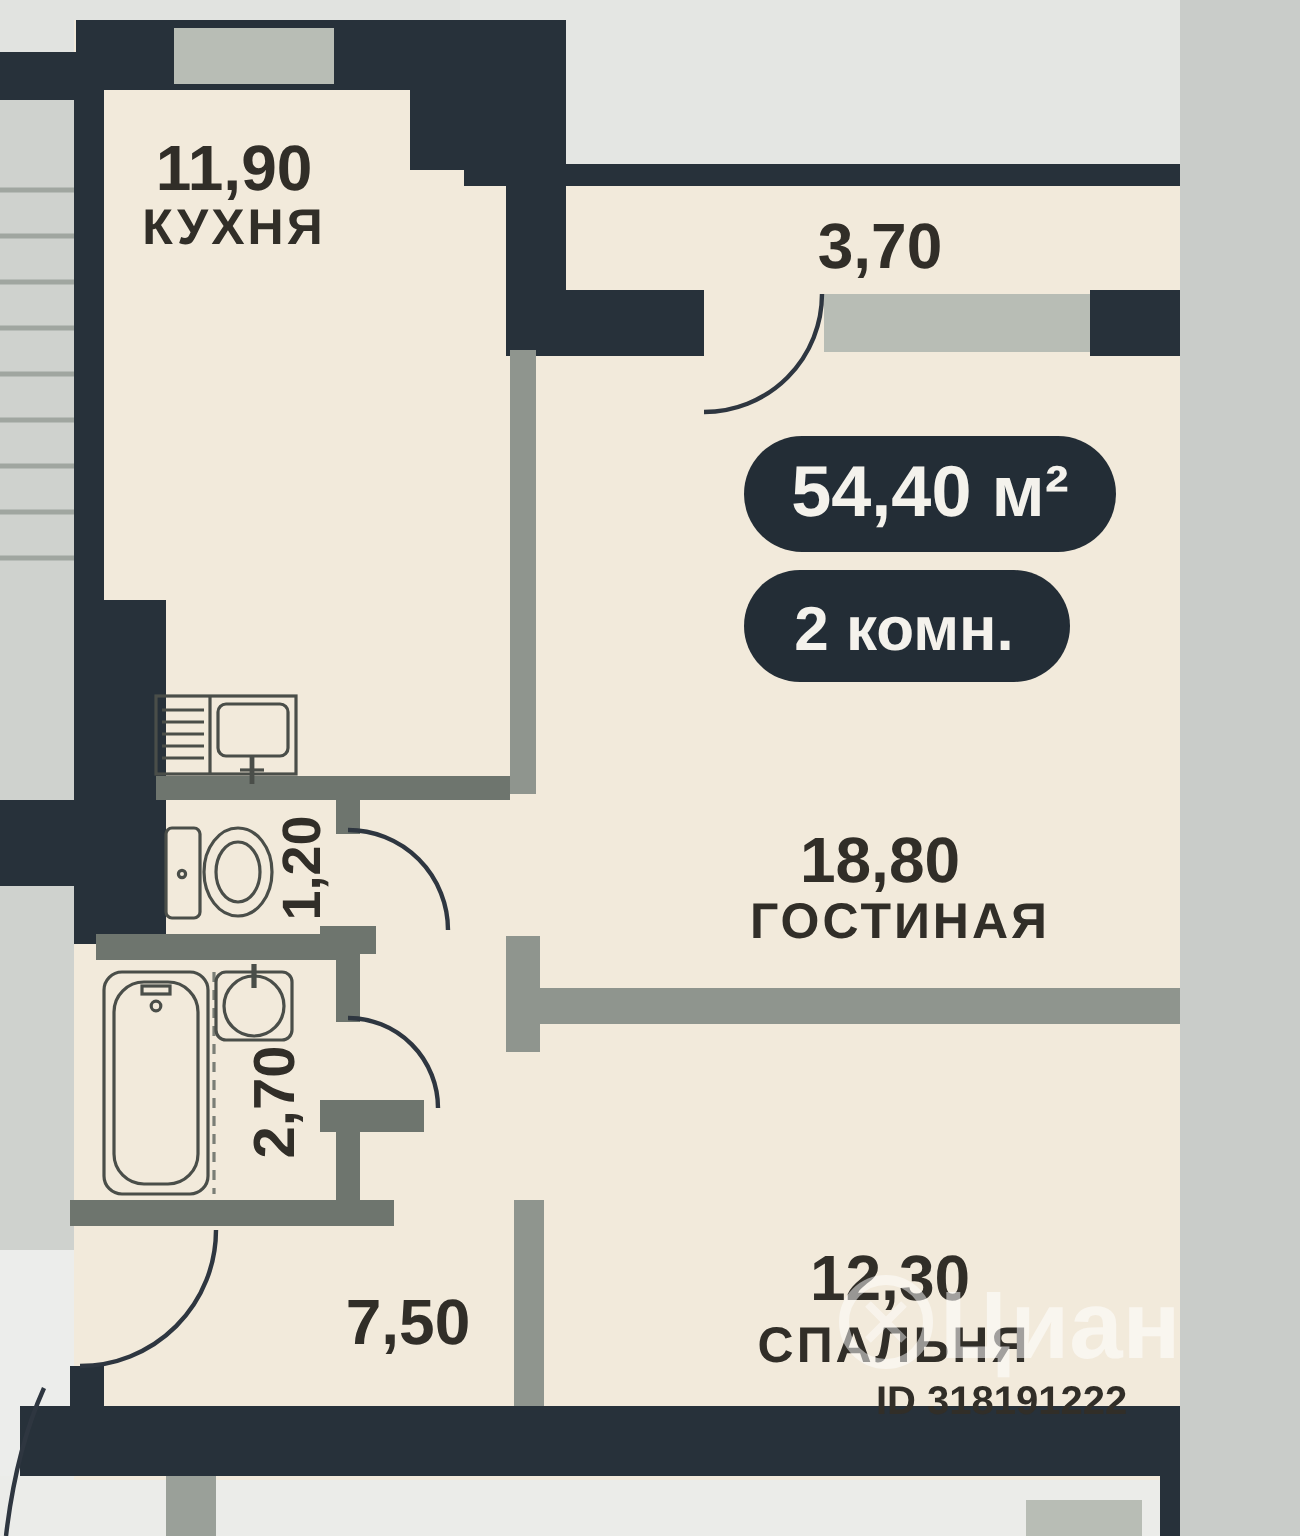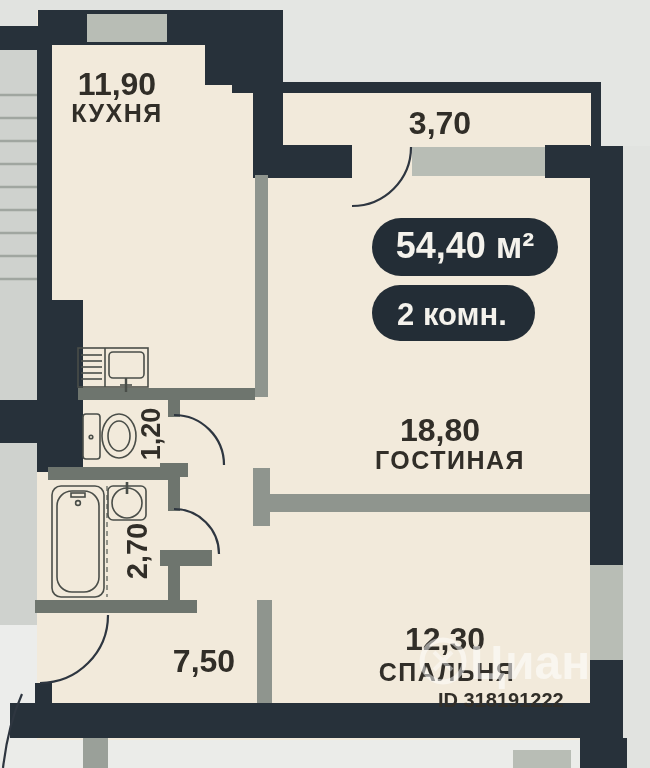--- a/index.html
+++ b/index.html
@@ -1,17 +1,17 @@
 <!DOCTYPE html>
 <html><head>
 <meta charset="utf-8">
 <style>
   html,body{margin:0;padding:0;background:#c9ccc9;}
   #stage{
-    width:650px;height:768px;overflow:hidden;position:relative;
+    width:590px;height:768px;overflow:hidden;position:relative;
     background:#1d4ed8;
     font-family:"Liberation Sans", sans-serif;
   }
   svg text{
     font-family:"Liberation Sans", sans-serif;
     font-weight:bold;
     fill:#312e28;
   }
   .area-num{font-size:32px;}
   .room-name{font-size:25px;letter-spacing:1.5px;}

